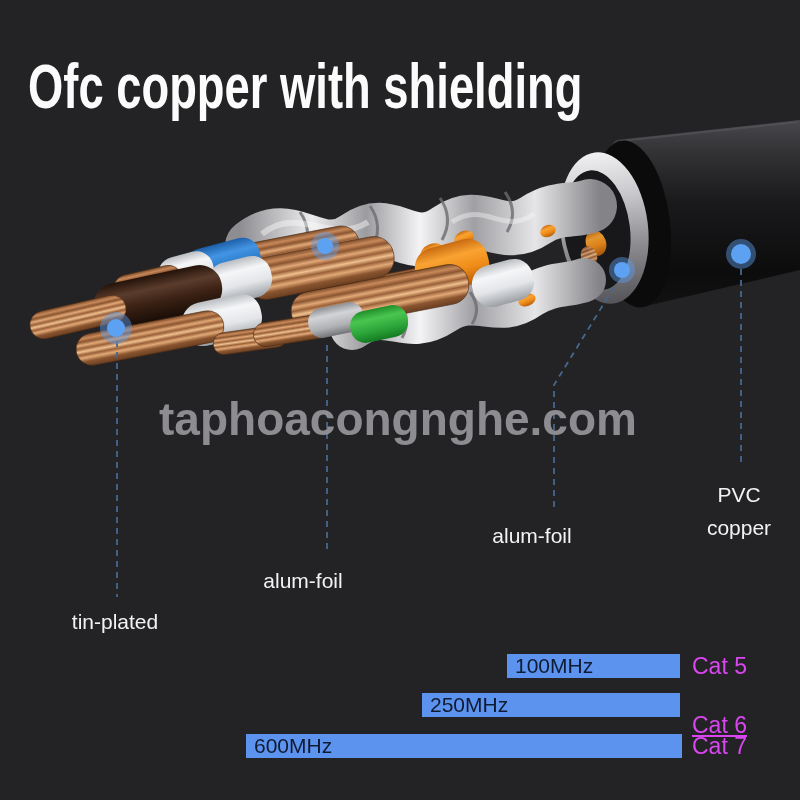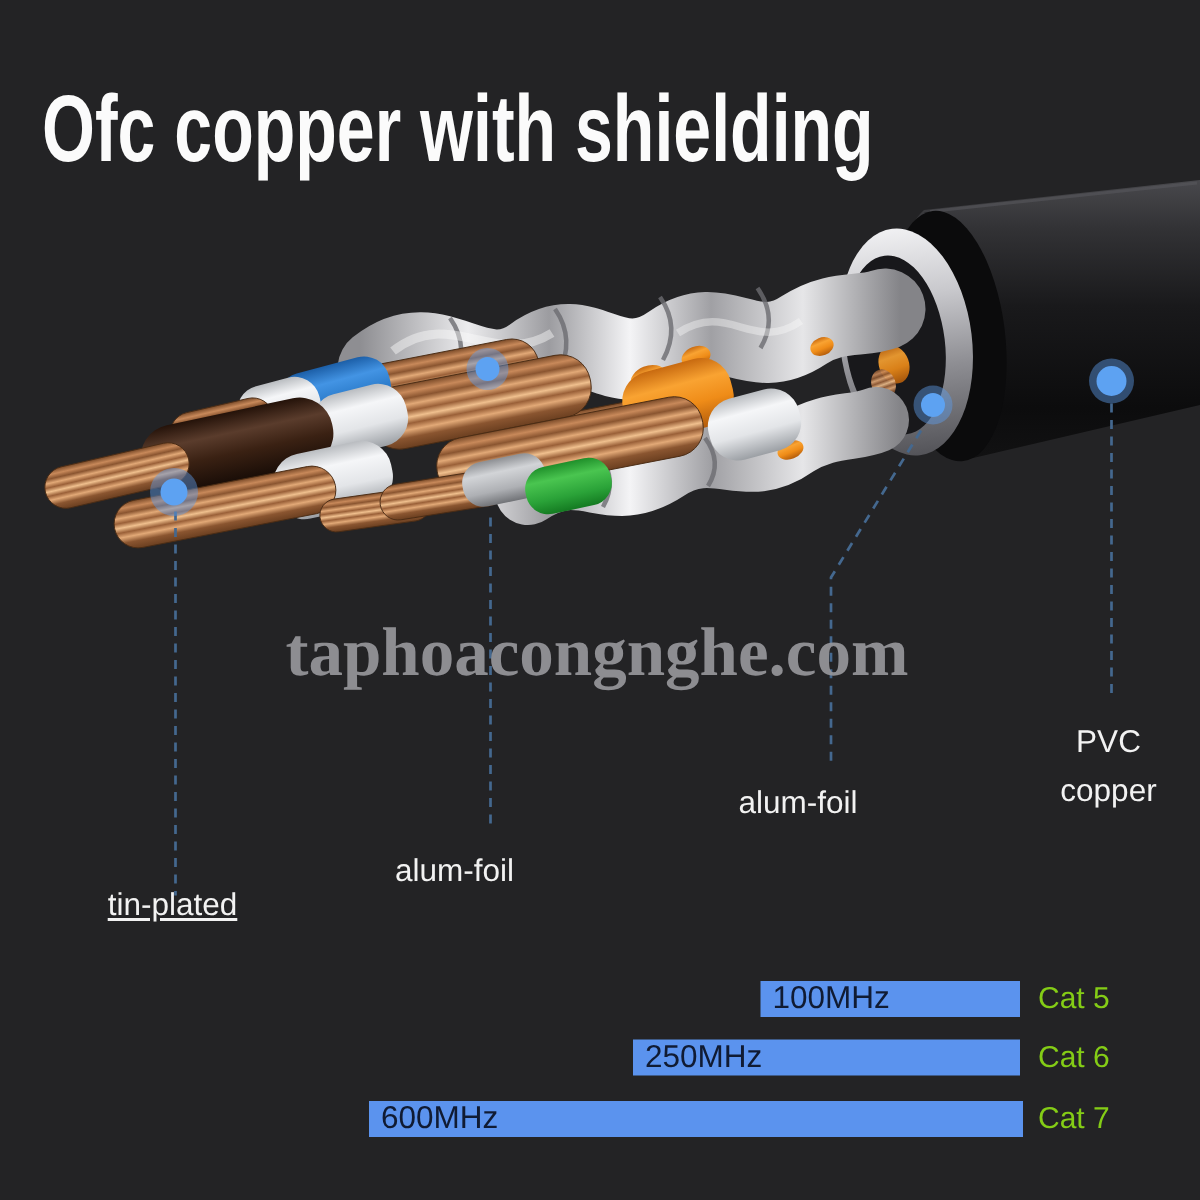--- a/index.html
+++ b/index.html
@@ -9,40 +9,40 @@
     font-family:"Liberation Sans", sans-serif;
   }
   .title{
     position:absolute;left:28px;top:50px;
     font-size:63px;font-weight:bold;color:#fbfbfb;
     transform:scaleX(0.72);transform-origin:left top;
     white-space:nowrap;letter-spacing:0px;
   }
   .cable-svg{position:absolute;left:0;top:0;}
   .watermark{
-    position:absolute;left:398px;top:408px;transform:translateX(-50%);
-    font-family:Liberation Serif, serif;font-weight:bold;
+    position:absolute;left:398px;top:392px;transform:translateX(-50%);
+    font-family:Liberation Sans, sans-serif;font-weight:bold;
     font-size:46px;color:#96969b;opacity:.92;white-space:nowrap;
   }
   .callout{
     position:absolute;transform:translateX(-50%);
     color:#f2f2f2;font-size:21px;text-align:center;line-height:33px;
     white-space:nowrap;
   }
   .chart{position:absolute;left:0;top:0;width:800px;height:800px;padding-left:28px;}
   .bar{
     position:absolute;height:24px;background:#5b93ee;
     display:flex;align-items:center;
   }
   .bar-label{
     padding-left:8px;font-size:21px;color:#101b33;line-height:24px;white-space:nowrap;
   }
   .cat-label{
     position:absolute;left:692px;height:24px;line-height:24px;
-    font-size:20px;color:#84cc16;white-space:nowrap;
+    font-size:23px;color:#d946ef;white-space:nowrap;
   }
 </style>
 </head>
 <body>
 
 <div class="stage">
 
   <svg class="cable-svg" width="800" height="800" viewBox="0 0 800 800">
     <defs>
       <linearGradient id="gJacket" gradientUnits="userSpaceOnUse" x1="0" y1="118" x2="0" y2="310">
@@ -234,40 +234,40 @@
         <circle cx="741" cy="254" r="15" fill="#5e9ce8" opacity="0.45"></circle>
         <circle cx="741" cy="254" r="10" fill="#5da2f2"></circle>
       </g>
     </g>
   </svg>
 
   <div class="title">Ofc copper with shielding</div>
 
   <div class="watermark">taphoacongnghe.com</div>
 
-  <div class="callout" style="left:115px;top:587px;text-decoration:underline;">
+  <div class="callout" style="left:115px;top:605px;">
     <div>tin-plated</div>
   </div>
   <div class="callout" style="left:303px;top:564px;">alum-foil</div>
   <div class="callout" style="left:532px;top:519px;">alum-foil</div>
   <div class="callout" style="left:739px;top:478px;">
     <div>PVC</div>
     <div>copper</div>
   </div>
 
   <div class="chart">
     <div class="bar" style="left:507px;top:654px;width:173px;">
       <span class="bar-label">100MHz</span>
     </div>
     <div class="cat-label" style="top:654px;">Cat 5</div>
 
     <div class="bar" style="left:422px;top:693px;width:258px;align-items:flex-end;">
       <span class="bar-label">250MHz</span>
     </div>
-    <div class="cat-label" style="top:693px;">Cat 6</div>
+    <div class="cat-label" style="top:713px;text-decoration:underline;">Cat 6</div>
 
     <div class="bar" style="left:246px;top:734px;width:436px;">
       <span class="bar-label">600MHz</span>
     </div>
     <div class="cat-label" style="top:734px;">Cat 7</div>
   </div>
 
 </div>
 
 </body></html>

